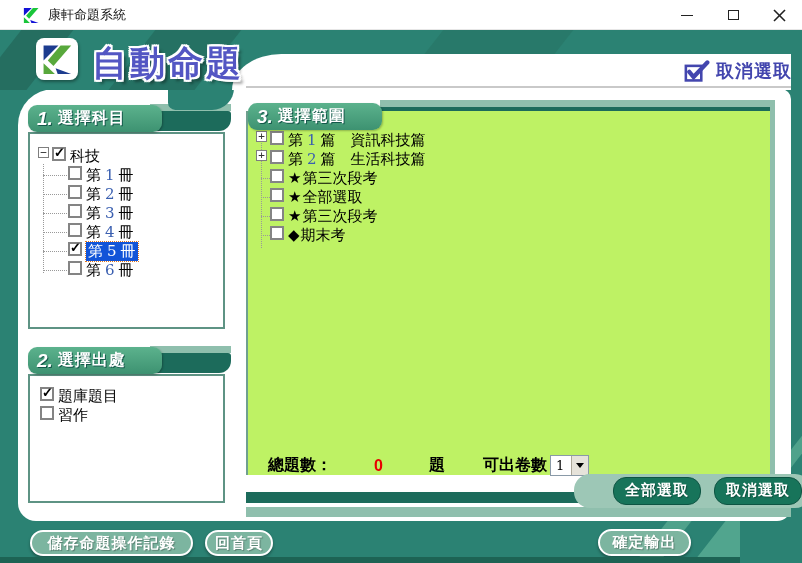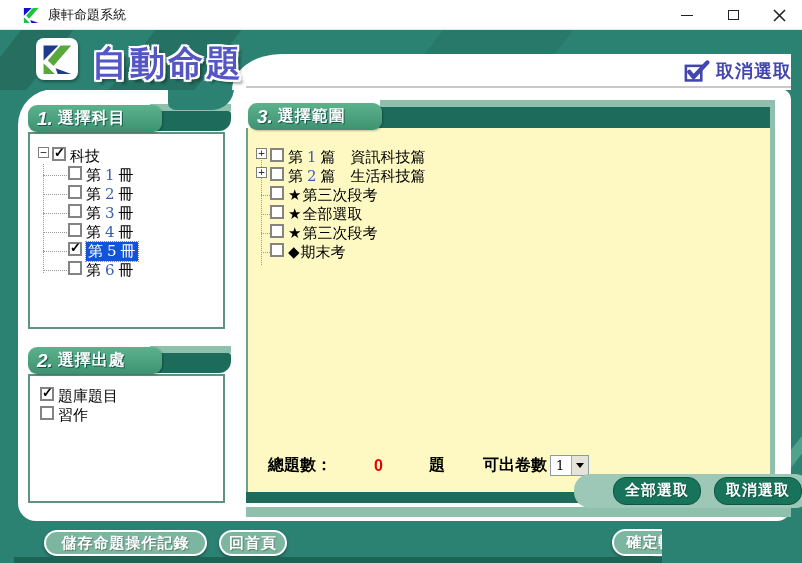--- a/index.html
+++ b/index.html
@@ -71,21 +71,21 @@
   .combo { display:inline-flex; margin-left:3px; width:39px; height:21px; border:1px solid #8A9AA8; background:#fff; align-items:stretch; cursor:pointer; }
   .combo-val { flex:1; font-family:"DejaVu Serif", serif; font-size:13px; font-weight:normal; padding:2px 0 0 5px; }
   .combo-btn { width:17px; background:#E6E3DA; border-left:1px solid #ACA899; display:flex; align-items:center; justify-content:center; }
   .combo-btn::after { content:""; width:0; height:0; border:4px solid transparent; border-top:5px solid #000; margin-top:4px; }
   
   .btnbar { position:absolute; left:556px; top:385px; width:237px; height:33px; background:#9DC7B6; border-radius:16px;
             display:flex; align-items:center; justify-content:flex-end; gap:13px; padding:17px 9px; z-index:4; }
   .pill-dark { background:#17745A; border:1px solid #0E5443; color:#fff; font-weight:bold; font-size:15px;
                padding:3px 11px 4px; border-radius:13px; letter-spacing:1px; cursor:pointer; text-shadow:1px 1px 1px rgba(0,0,0,.3); }
   
-  .footer { position:absolute; left:14px; top:521px; width:648px; height:42px; background:#2B8273; overflow:hidden; z-index:5; }
+  .footer { position:absolute; left:0; top:521px; width:740px; height:42px; background:#2B8273; overflow:hidden; z-index:5; }
   .footer-edge { position:absolute; left:0; bottom:0; width:802px; height:6px; background:#1D6354; }
   .fstripe { position:absolute; top:-10px; height:70px; transform:skewX(-38deg); }
   .fs1 { left:648px; width:24px; background:#4FA28B; } .fs2 { left:706px; width:56px; background:#58AB93; opacity:.85; } .fs3 { left:778px; width:16px; background:#6FBCA4; }
   .pill-light { position:absolute; top:9px; background:#7CB5A0; border:2px solid #fff; border-radius:14px; color:#fff;
                 font-weight:bold; font-size:15px; letter-spacing:1px; display:flex; align-items:center; justify-content:center;
                 box-shadow:0 2px 3px rgba(0,0,0,.35); text-shadow:1px 1px 1px rgba(0,0,0,.3); cursor:pointer; }
   .btn-save { left:30px; width:163px; height:26px; }
   .btn-home { left:205px; width:68px; height:26px; }
   .btn-confirm { left:598px; top:8px; width:93px; height:27px; }
   
@@ -207,21 +207,21 @@
     </div>
   </div>
 
   <div class="sage" style="position:absolute; left:362px; top:11px; width:395px; height:7px;"></div>
   <div class="darkbar" style="position:absolute; left:358px; top:18px; width:399px; height:21px;"></div>
   <div class="plabel" style="left:230px; top:14px;">
     <span class="pnum">3.</span>
     <span class="ptitle">選擇範圍</span>
   </div>
   <div class="sage" style="position:absolute; left:752px; top:18px; width:5px; height:410px;"></div>
-  <div style="position:absolute; left:228px; top:39px; width:524px; height:364px; border-left:2px solid #6FA08F; background:#fef9c3;">
+  <div style="position:absolute; left:228px; top:22px; width:524px; height:364px; border-left:2px solid #6FA08F; background:#bef264;">
     <div class="tree" style="padding:20px 6px 0 8px;">
       <div class="vline" style="left:13px; top:30px; height:107px;"></div>
       <div class="trow">
         <span class="expander plus"></span>
         <span class="cb"></span>
         <span><span>第</span><span class="num">1</span><span>篇</span><span class="chapname">資訊科技篇</span></span>
       </div>
       <div class="trow">
         <span class="expander plus"></span>
         <span class="cb"></span>

